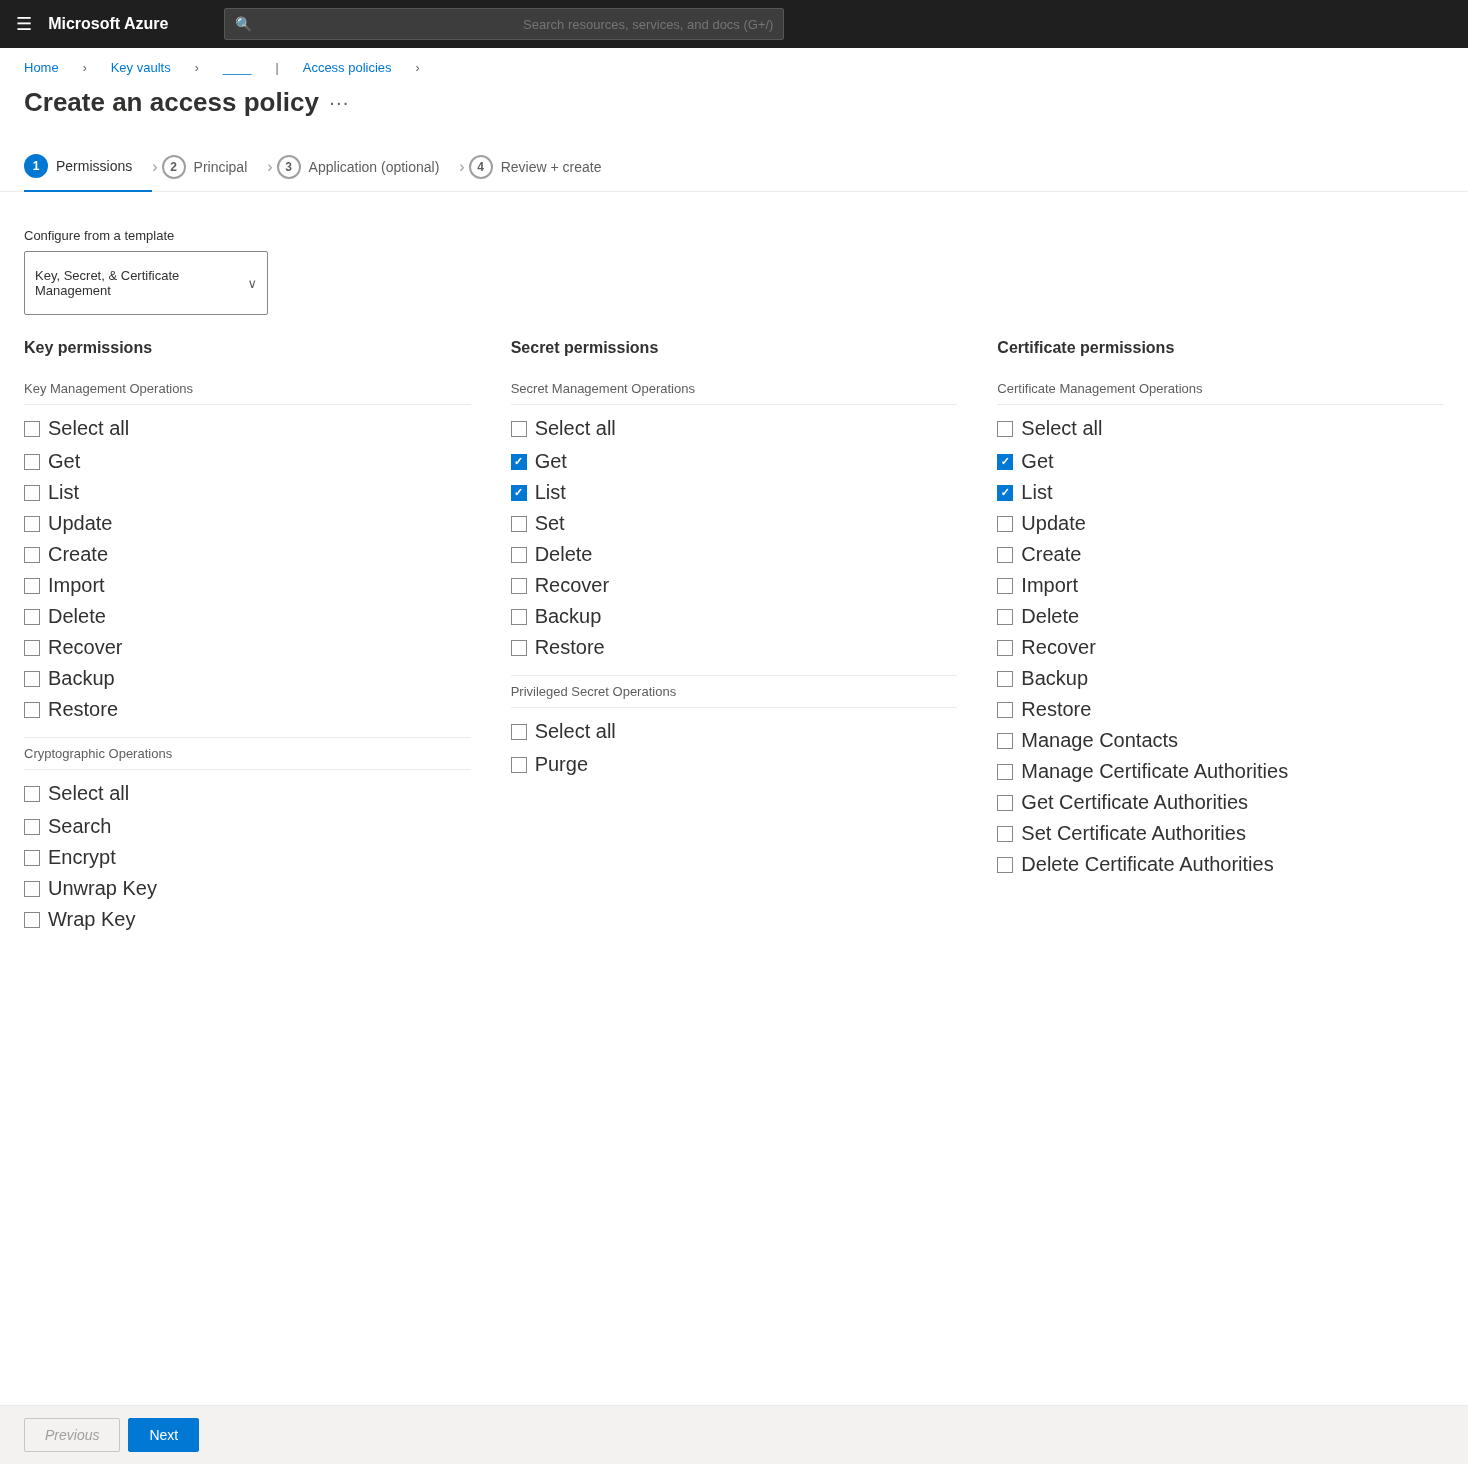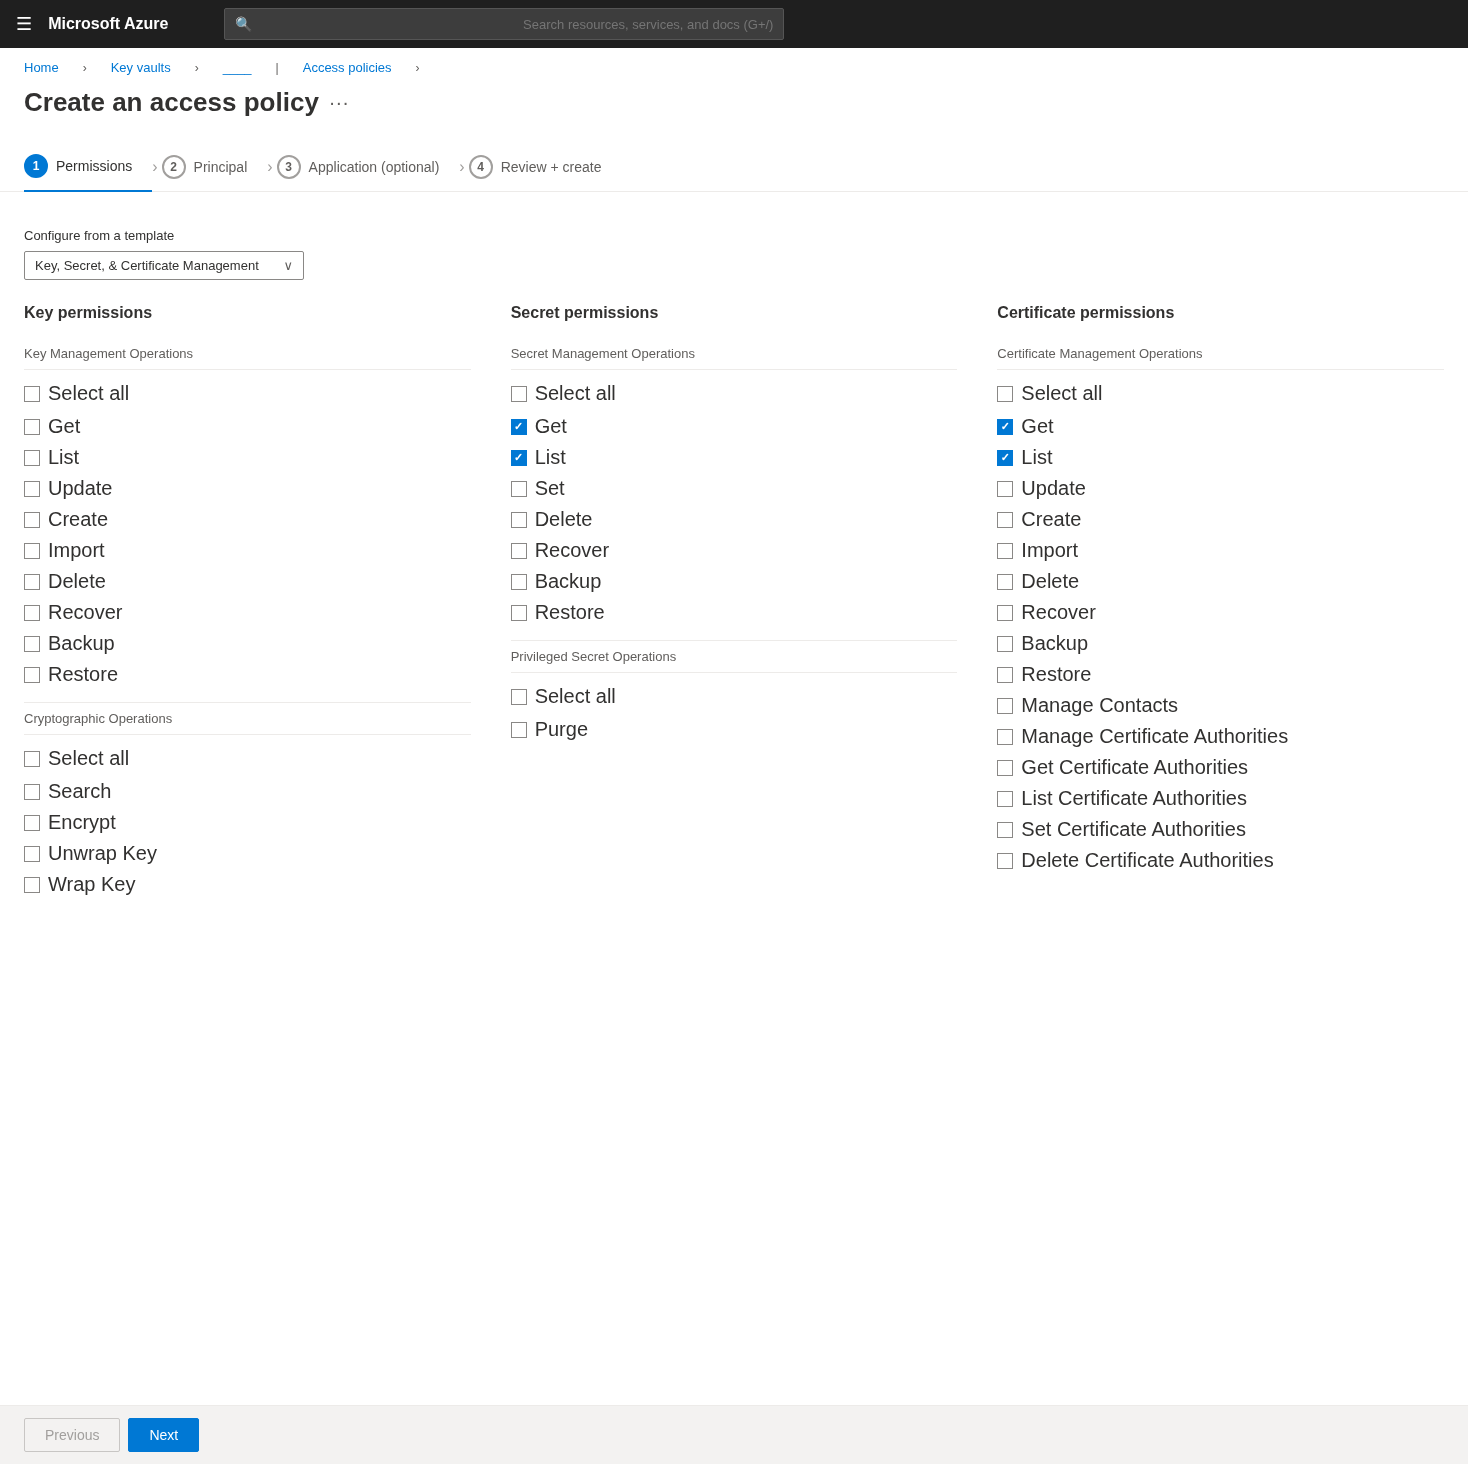--- a/index.html
+++ b/index.html
@@ -108,22 +108,22 @@
     
     .main-content { padding: 16px 24px; }
 
     
     .template-label { font-size: 13px; color: #323130; margin-bottom: 8px; }
     .template-select {
       display: flex;
       align-items: center;
       border: 1px solid #8a8886;
       border-radius: 2px;
-      padding: 6px 10px;
-      width: 280px;
+      padding: 16px 10px;
+      width: 244px;
       cursor: pointer;
       background: #fff;
       justify-content: space-between;
       font-size: 13px;
       color: #323130;
     }
     .template-select-chevron { color: #605e5c; }
 
     
     .permissions-grid {
@@ -198,20 +198,21 @@
       padding: 8px 20px;
       font-size: 14px;
       border-radius: 2px;
       cursor: pointer;
       font-family: inherit;
     }
     .btn-secondary {
       background: #fff;
       border: 1px solid #8a8886;
       color: #323130;
+      font-style: italic;
     }
     .btn-secondary:disabled {
       background: #f3f2f1;
       border-color: #c8c6c4;
       color: #a19f9d;
       cursor: not-allowed;
     }
     .btn-primary {
       background: #0078d4;
       border: 1px solid #0078d4;
@@ -456,24 +457,20 @@
         <div class="perm-item">
           <div class="checkbox"></div>
           <span>Manage Certificate Authorities</span>
         </div>
         <div class="perm-item">
           <div class="checkbox"></div>
           <span>Get Certificate Authorities</span>
         </div>
         <div class="perm-item">
           <div class="checkbox"></div>
-          <span>List Certificate Authorities</span>
-        </div>
-        <div class="perm-item">
-          <div class="checkbox"></div>
           <span>Set Certificate Authorities</span>
         </div>
         <div class="perm-item">
           <div class="checkbox"></div>
           <span>Delete Certificate Authorities</span>
         </div>
       </div>
 
     </div>
   </div>

